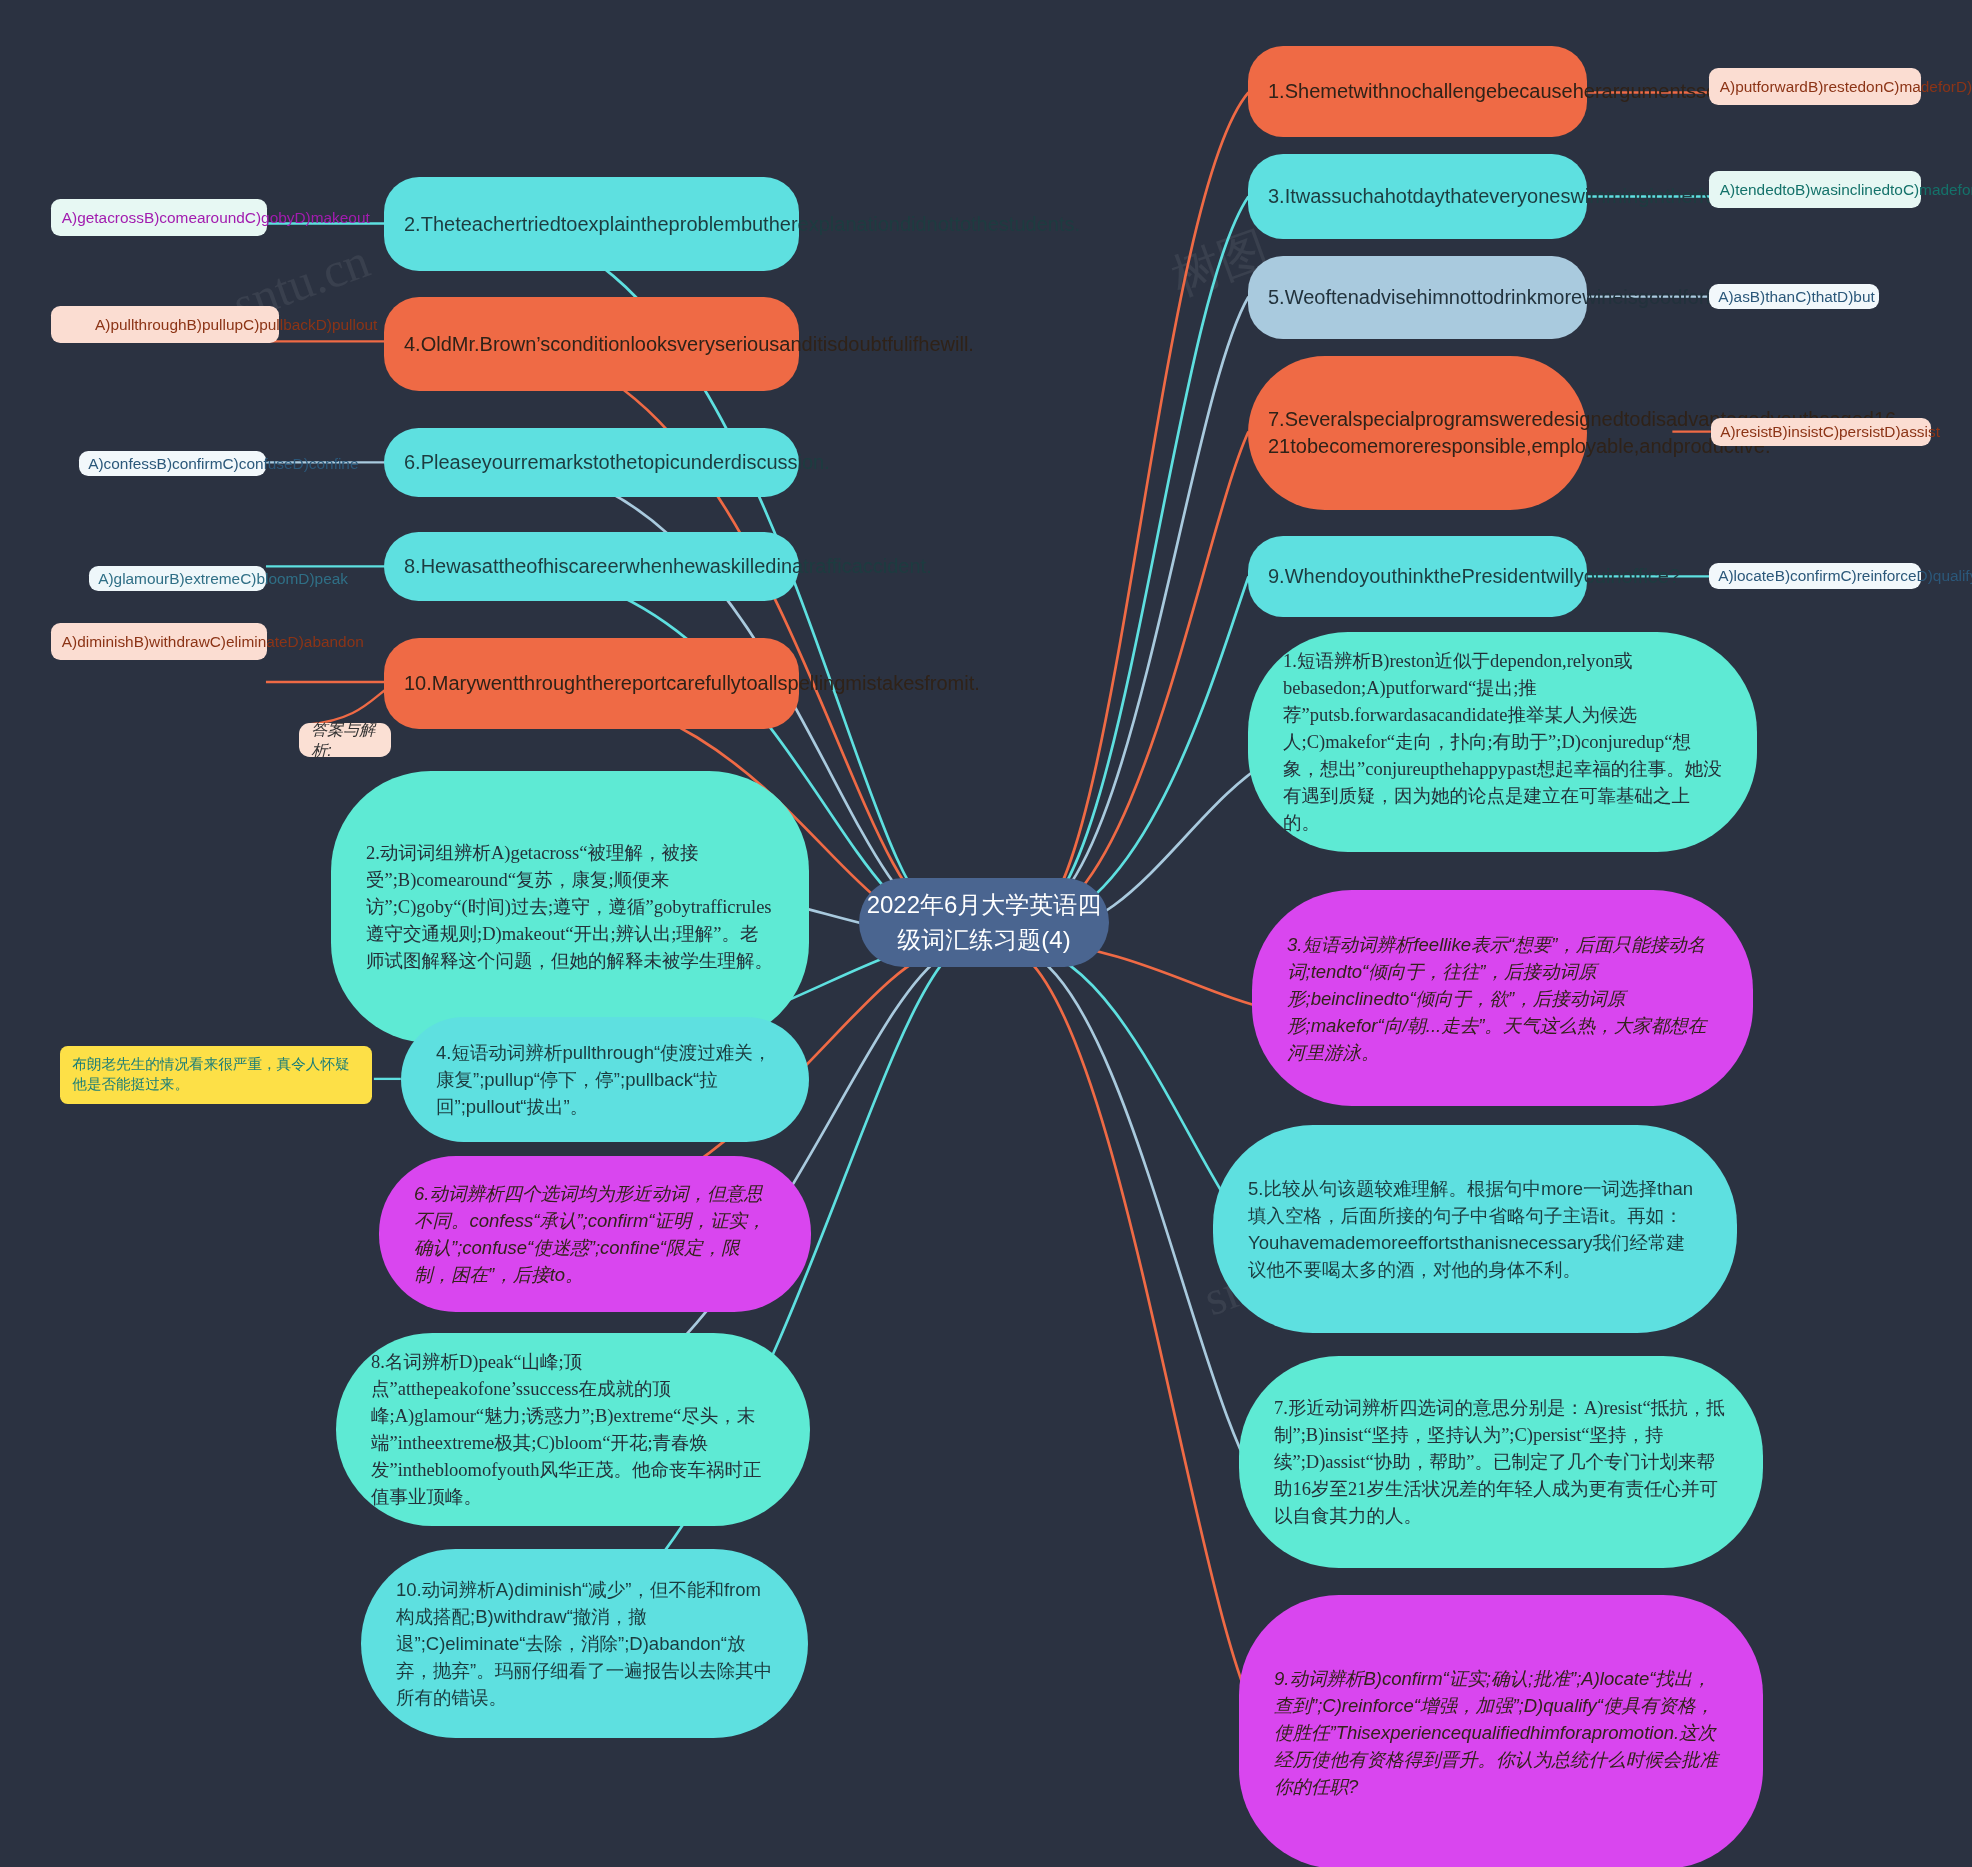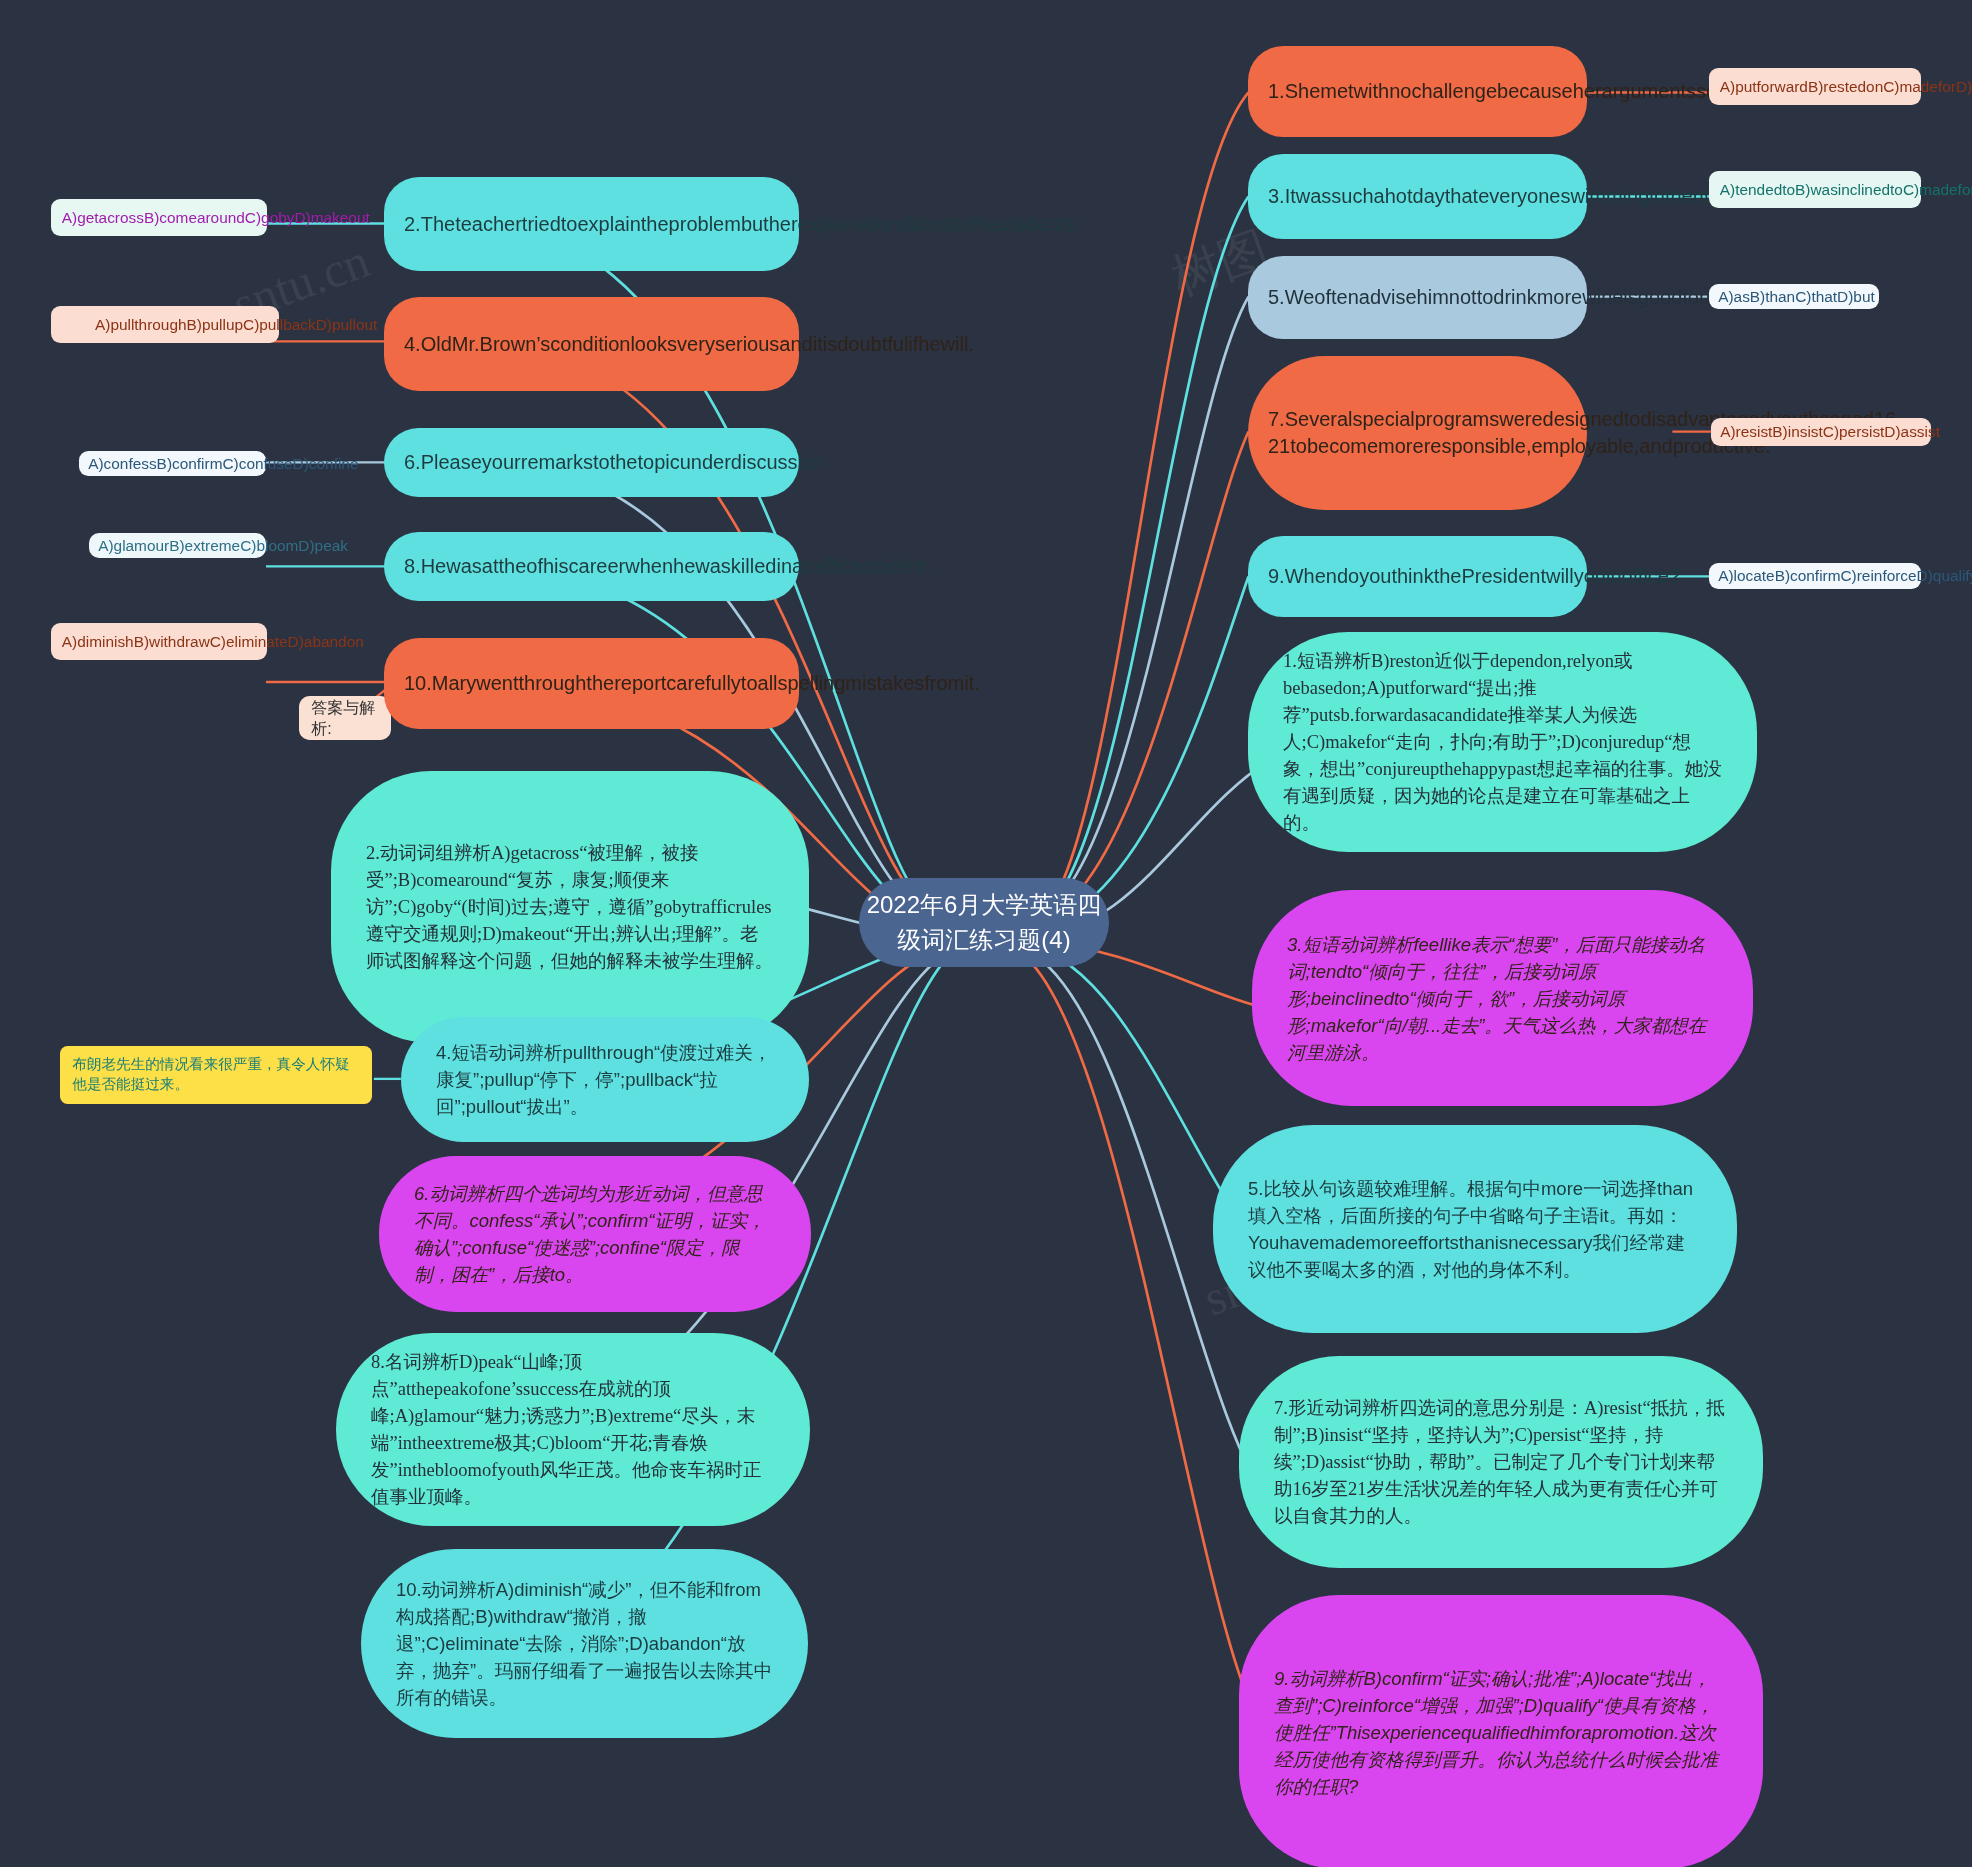--- a/index.html
+++ b/index.html
@@ -108,28 +108,28 @@
 
   <div class="node chip c-mint" style="left:51px;top:199px;width:216px;">
     <span>A)getacrossB)comearoundC)gobyD)makeout</span>
   </div>
   <div class="node chip c-peach" style="left:51px;top:306px;width:228px;padding-left:44px;">
     <span>A)pullthroughB)pullupC)pullbackD)pullout</span>
   </div>
   <div class="node chip c-ice" style="left:79px;top:451px;width:187px;height:25px;padding:4.6px 9.2px;">
     <span>A)confessB)confirmC)confuseD)confine</span>
   </div>
-  <div class="node chip c-pale" style="left:89px;top:533px;width:177px;height:25px;padding:4.6px 9.2px;border-radius:10px;">
+  <div class="node chip c-pale" style="left:89px;top:566px;width:177px;height:25px;padding:4.6px 9.2px;">
     <span>A)glamourB)extremeC)bloomD)peak</span>
   </div>
   <div class="node chip c-peach" style="left:51px;top:623px;width:216px;">
     <span>A)diminishB)withdrawC)eliminateD)abandon</span>
   </div>
 
-  <div class="node answerchip" style="left:299px;top:696px;width:92px;height:44px;">
+  <div class="node answerchip" style="left:299px;top:723px;width:92px;height:34px;font-style:italic;">
     <span>答案与解析:</span>
   </div>
 
   <div class="node transchip" style="left:60px;top:1046px;width:312px;">
     <span>布朗老先生的情况看来很严重，真令人怀疑他是否能挺过来。</span>
   </div>
 
   <div class="node topic t-cyan" style="left:384px;top:177px;width:415px;height:94px;">
     <span>2.Theteachertriedtoexplaintheproblembutherexplanationdidnottothestudents.</span>
   </div>

